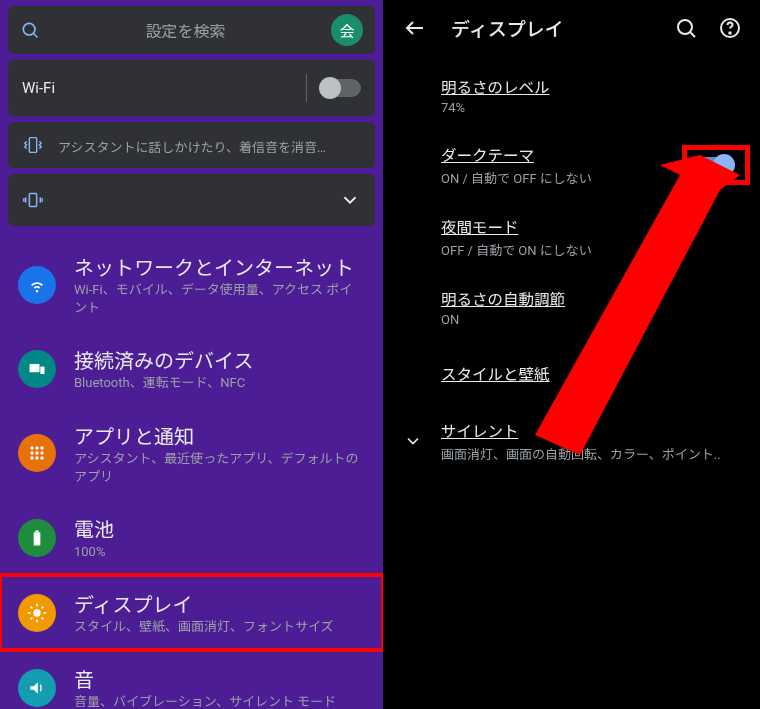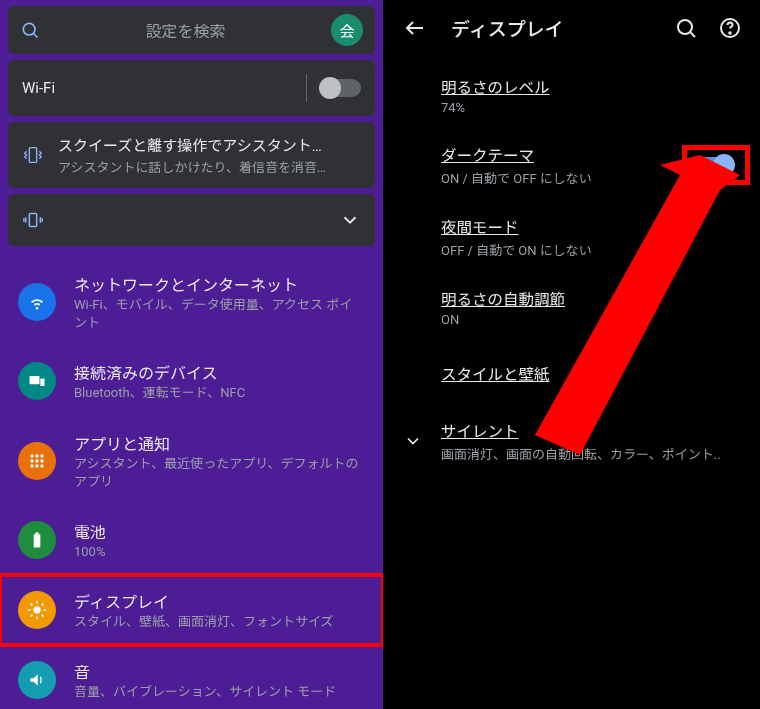--- a/index.html
+++ b/index.html
@@ -70,21 +70,21 @@
     display: flex; align-items: center;
     padding: 14px 18px; gap: 18px;
     min-height: 70px;
   }
   .row .icon {
     width: 38px; height: 38px; border-radius: 50%;
     display: flex; align-items: center; justify-content: center;
     flex: none;
   }
   .row .text { flex: 1; overflow: hidden; }
-  .row .title { font-size: 16px; color: #e8eaed; }
+  .row .title { font-size: 20px; color: #e8eaed; }
   .row .sub { font-size: 13px; color: #9aa0a6; margin-top: 0; line-height: 1.4; }
 
   .icon-blue { background: #1a73e8; }
   .icon-teal { background: #018786; }
   .icon-orange { background: #e8710a; }
   .icon-green { background: #1e8e3e; }
   .icon-amber { background: #f29900; }
   .icon-cyan { background: #129eaf; }
 
   .row.highlight {
@@ -162,21 +162,20 @@
       <div class="toggle-off"></div>
     </div>
   </div>
 
   <div class="card squeeze">
     <svg class="squeeze-icon" viewBox="0 0 24 24" fill="currentColor">
         <rect x="8" y="4" width="8" height="16" rx="1" fill="none" stroke="currentColor" stroke-width="1.5"></rect>
         <path d="M5 8l-2 2 2 2-2 2 2 2M19 8l2 2-2 2 2 2-2 2" stroke="currentColor" stroke-width="1.5" fill="none"></path>
       </svg>
     <div class="text">
-      <div class="title">スクイーズと離す操作でアシスタント…</div>
       <div class="sub">アシスタントに話しかけたり、着信音を消音…</div>
     </div>
   </div>
 
   <div class="card vibration">
     <svg class="vib-icon" viewBox="0 0 24 24" fill="none" stroke="currentColor" stroke-width="1.6">
         <rect x="8" y="5" width="8" height="14" rx="1"></rect>
         <path d="M4 9v6M2 10v4M20 9v6M22 10v4"></path>
       </svg>
     <svg class="chev" viewBox="0 0 24 24" fill="none" stroke="currentColor" stroke-width="2">

